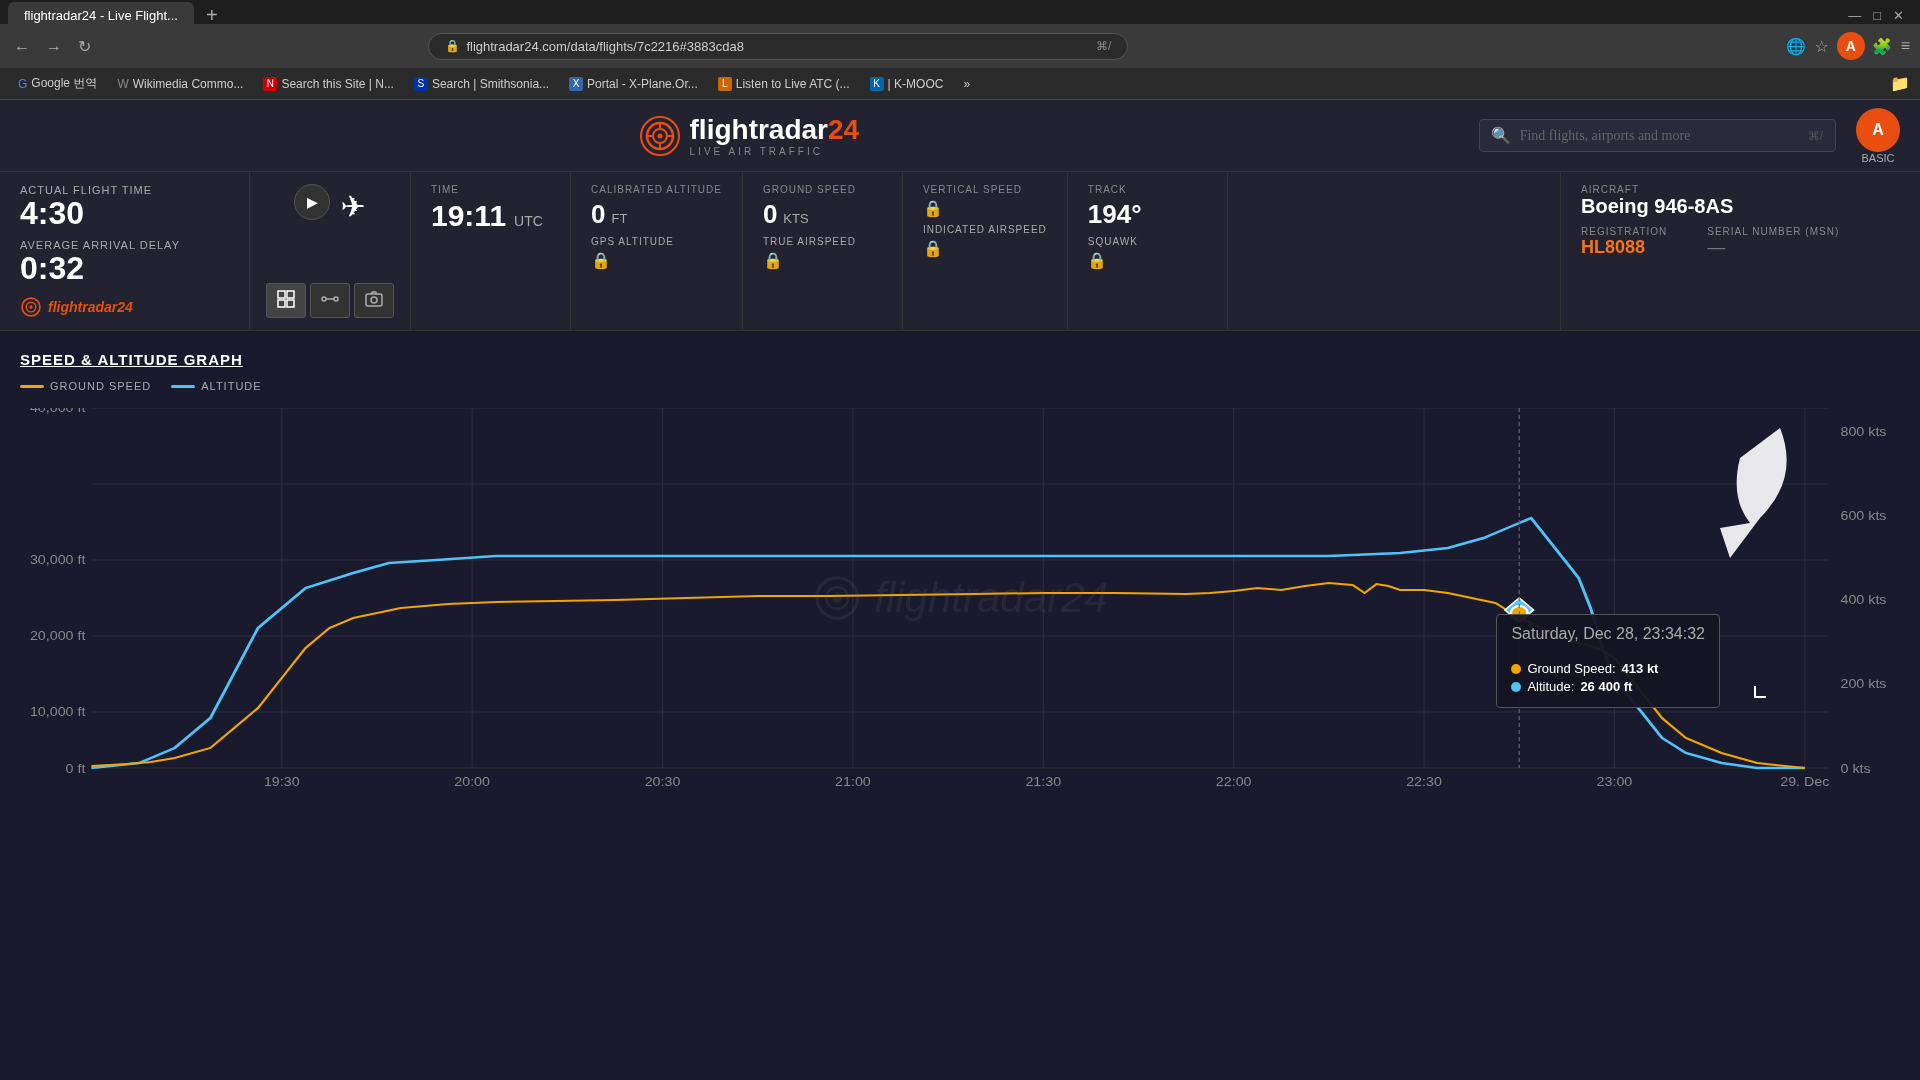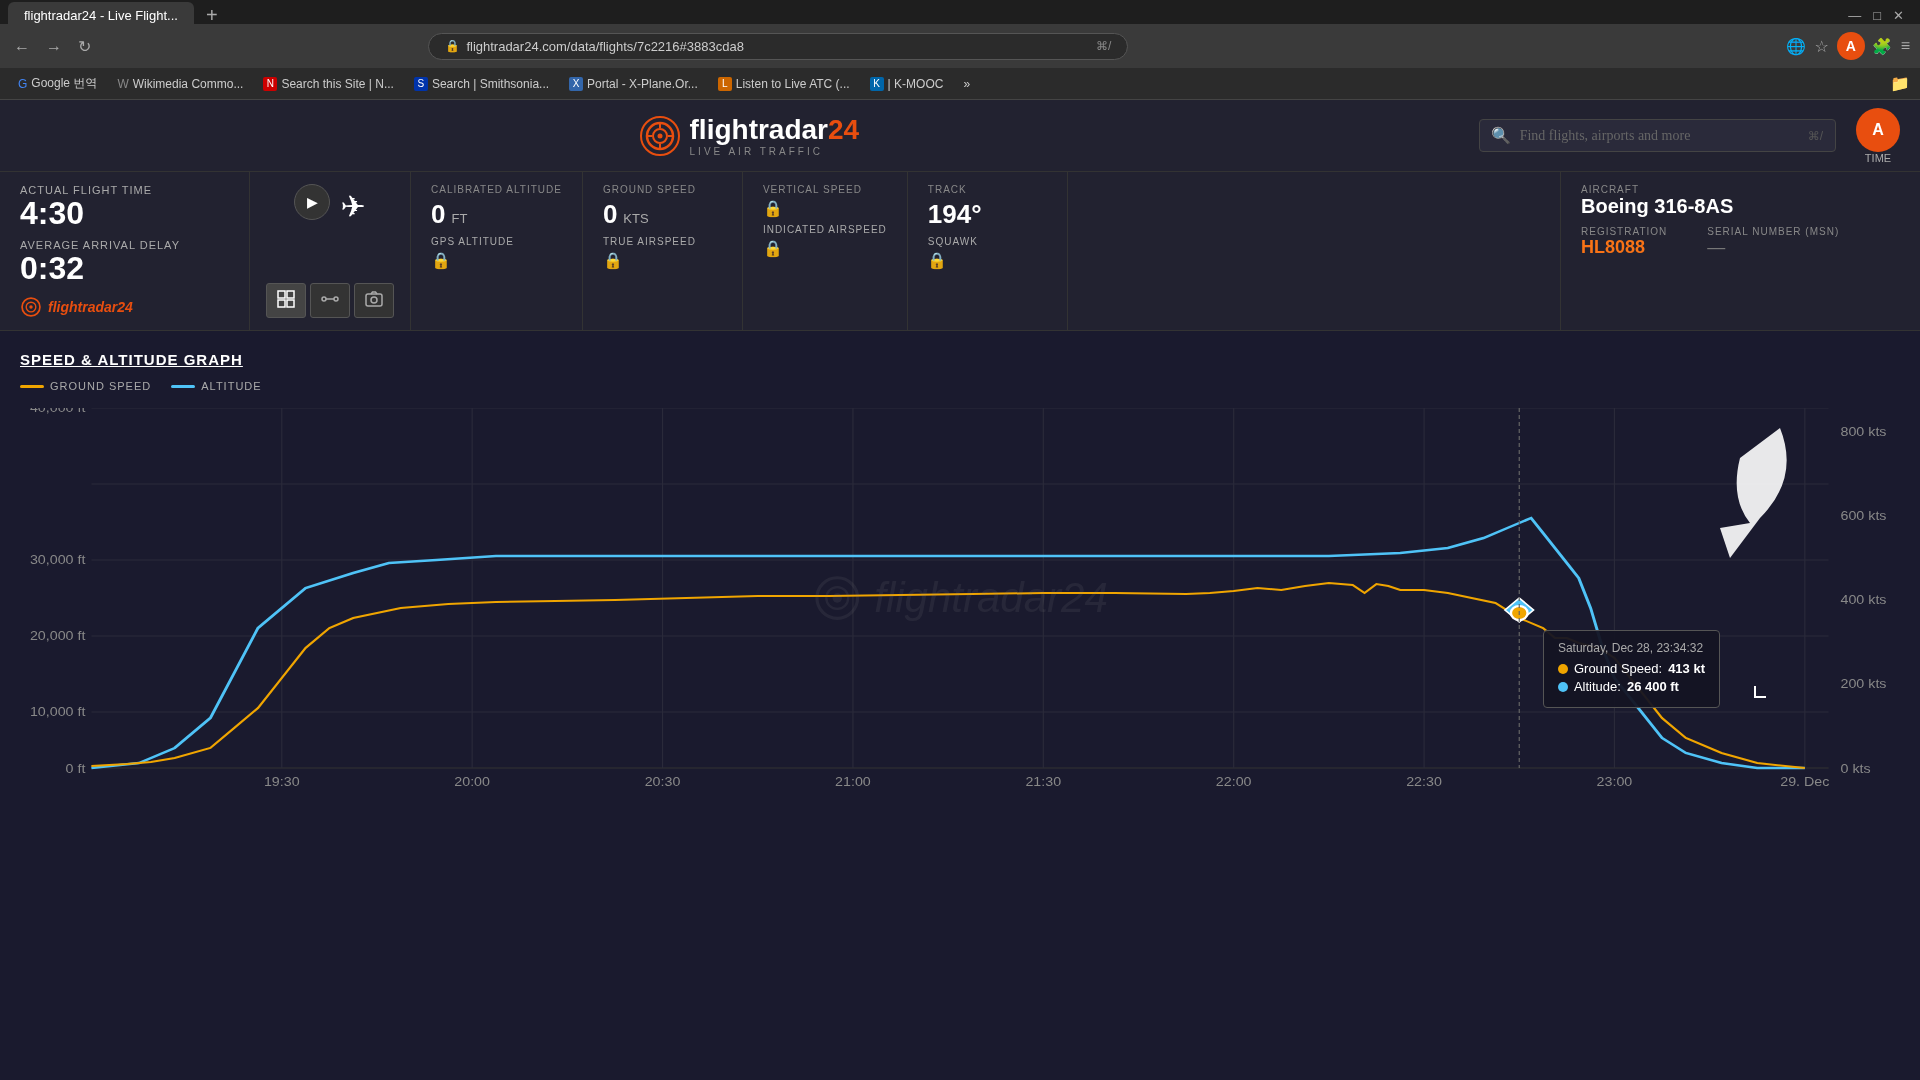--- a/index.html
+++ b/index.html
@@ -57,21 +57,21 @@
     
     
     .chart-area { flex: 1; background: #1a1a2e; padding: 20px; position: relative; }
     .chart-title { font-size: 15px; font-weight: bold; color: #fff; margin-bottom: 12px; letter-spacing: 1px; text-decoration: underline; }
     .chart-legend { display: flex; gap: 20px; margin-bottom: 16px; }
     .legend-item { display: flex; align-items: center; gap: 6px; font-size: 11px; color: #aaa; text-transform: uppercase; letter-spacing: 1px; }
     .legend-line { width: 24px; height: 3px; border-radius: 2px; }
     
     
     .chart-tooltip { position: absolute; bottom: 120px; right: 160px; background: rgba(20,20,35,0.95); border: 1px solid #555; padding: 10px 14px; border-radius: 4px; font-size: 13px; z-index: 10; }
-    .tooltip-title { color: #aaa; font-size: 12px; margin-bottom: 6px; }
+    .tooltip-title { color: #aaa; font-size: 16px; margin-bottom: 18px; }
     .tooltip-row { display: flex; align-items: center; gap: 6px; margin: 3px 0; color: #fff; font-size: 13px; }
     .tooltip-dot { width: 10px; height: 10px; border-radius: 50%; }
     
     
     .watermark { position: absolute; top: 50%; left: 50%; transform: translate(-50%,-50%); opacity: 0.12; font-size: 48px; color: #aaa; display: flex; align-items: center; gap: 12px; pointer-events: none; }
   </style>
 </head>
 <body>
 
 <div class="browser-chrome">
@@ -167,21 +167,21 @@
 
     <div class="search-bar">
       <span style="color:#666;">🔍</span>
       <input type="text" placeholder="Find flights, airports and more" style="">
       <span style="color:#555; font-size:12px; margin-left:auto;">⌘/</span>
     </div>
 
     <div class="user-area">
       <div style="display:flex; flex-direction:column; align-items:center;">
         <div class="user-avatar">A</div>
-        <div style="font-size:11px; color:#aaa;">TIME</div>
+        <div style="font-size:11px; color:#aaa;">BASIC</div>
       </div>
     </div>
   </div>
 
   <div class="flight-info-bar" style="display:flex; background:#222230; border-bottom:1px solid #333;">
 
     <div style="padding:12px 20px; border-right:1px solid #333; min-width:250px;">
       <div class="flight-stat">
         <div class="flight-stat-label">ACTUAL FLIGHT TIME</div>
         <div class="flight-stat-value">4:30</div>
@@ -224,20 +224,27 @@
         <button class="ctrl-btn">
           <svg width="18" height="18" viewBox="0 0 18 18">
               <rect x="1" y="4" width="16" height="12" rx="2" stroke="#aaa" fill="none" stroke-width="1.5"></rect>
               <circle cx="9" cy="10" r="3" stroke="#aaa" fill="none" stroke-width="1.5"></circle>
               <path d="M6 4 L7.5 2 L10.5 2 L12 4" stroke="#aaa" fill="none" stroke-width="1.5"></path>
             </svg>
         </button>
       </div>
     </div>
 
+    <div style="padding:12px 20px; border-right:1px solid #333; min-width:160px;">
+      <div class="info-label">TIME</div>
+      <div style="display:flex; align-items:baseline; gap:4px; margin-top:4px;">
+        <span class="info-value-big">19:11</span>
+        <span class="info-utc">UTC</span>
+      </div>
+    </div>
 
     <div class="flight-data-col">
       <div class="info-label">CALIBRATED ALTITUDE</div>
       <div style="display:flex; align-items:baseline; gap:4px; margin-top:4px;">
         <span class="info-value" style="font-size:26px; font-weight:bold; color:#fff;">0</span>
         <span class="info-unit">FT</span>
       </div>
       <div class="sub-label">GPS ALTITUDE</div>
       <div style="margin-top:4px;">
         <span class="lock-icon">🔒</span>
@@ -272,21 +279,21 @@
       <div style="font-size:26px; font-weight:bold; color:#fff; margin-top:4px;">194°</div>
       <div class="sub-label">SQUAWK</div>
       <div style="margin-top:4px;">
         <span class="lock-icon">🔒</span>
       </div>
     </div>
 
     <div style="margin-left:auto; padding:12px 20px; background:#222230; border-left:1px solid #333; min-width:360px;">
       <div style="margin-bottom:8px;">
         <div style="font-size:10px; color:#888; text-transform:uppercase; letter-spacing:1px;">AIRCRAFT</div>
-        <div style="font-size:20px; font-weight:bold; color:#fff;">Boeing 316-8AS</div>
+        <div style="font-size:20px; font-weight:bold; color:#fff;">Boeing 946-8AS</div>
       </div>
       <div style="margin-bottom:8px; display:flex; gap:40px;">
         <div>
           <div style="font-size:10px; color:#888; text-transform:uppercase; letter-spacing:1px;">REGISTRATION</div>
           <div style="font-size:18px; font-weight:bold; color:#f97316;">HL8088</div>
         </div>
         <div>
           <div style="font-size:10px; color:#888; text-transform:uppercase; letter-spacing:1px;">SERIAL NUMBER (MSN)</div>
           <div style="font-size:18px; color:#777;">—</div>
         </div>

